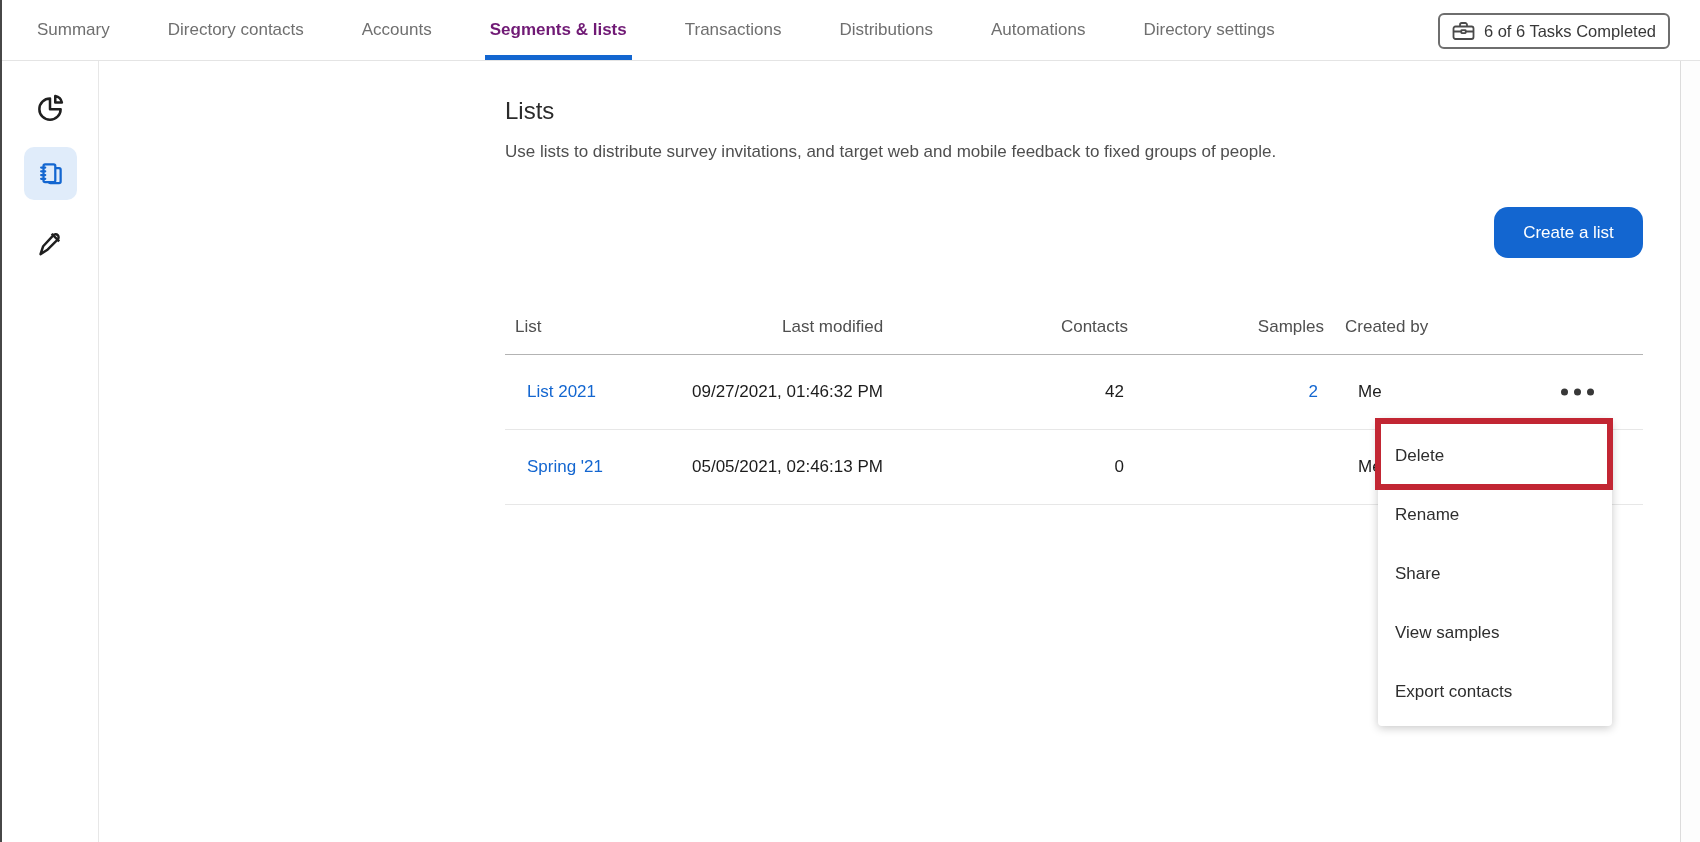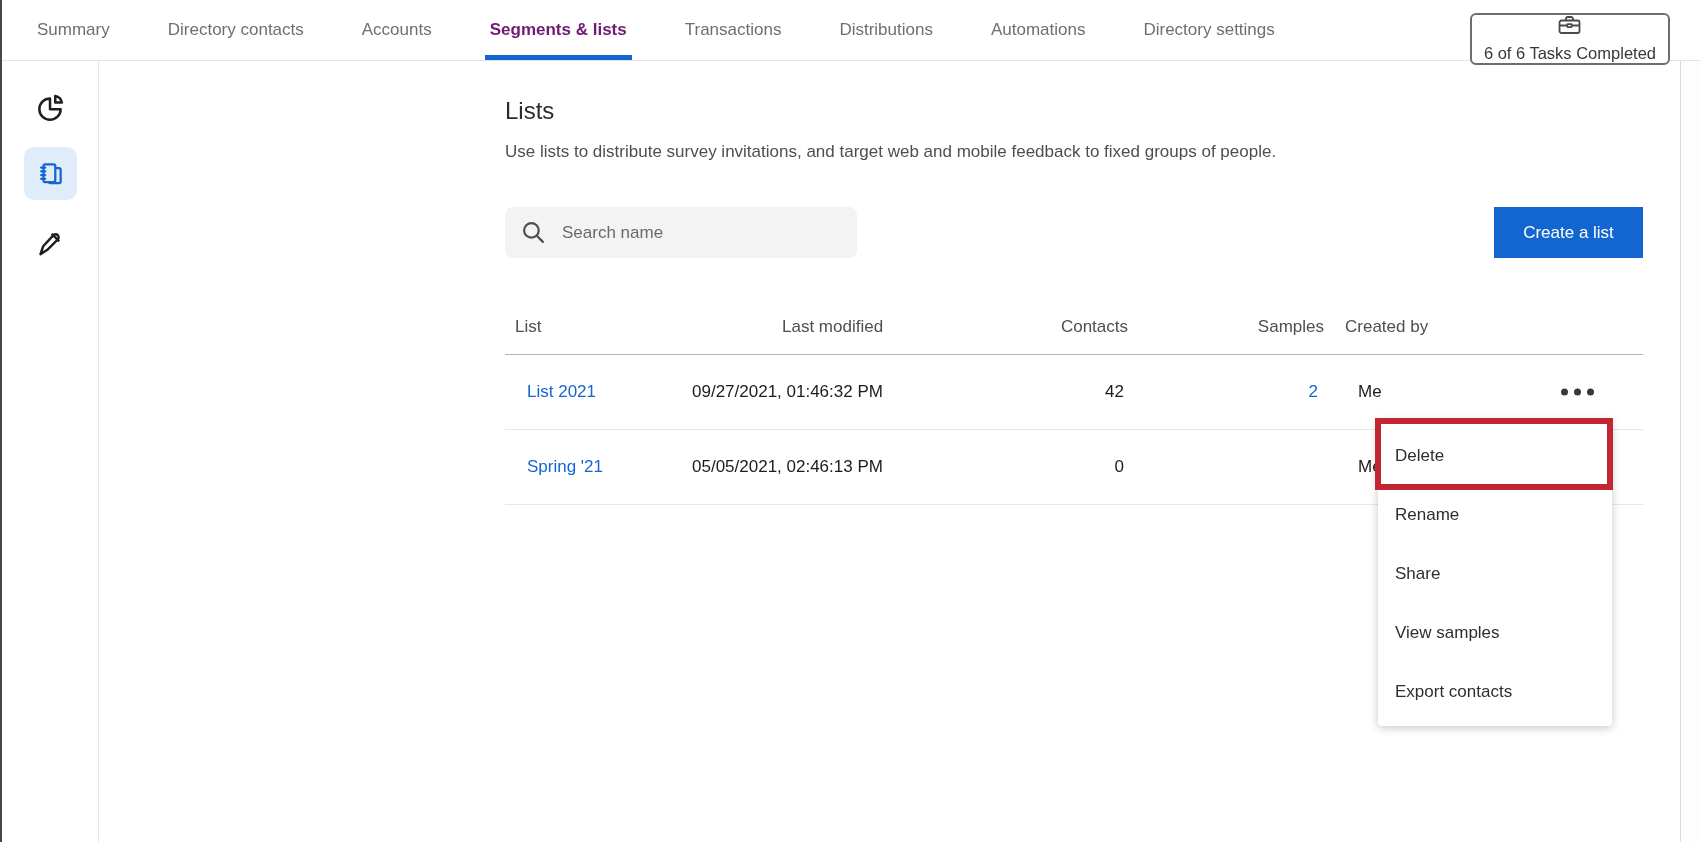--- a/index.html
+++ b/index.html
@@ -8,22 +8,22 @@
 
   
   .left-edge { position:absolute; left:0; top:0; width:2px; height:842px; background:#474747; z-index:60; }
 
   
   .navbar { position:absolute; left:0; top:0; width:1700px; height:61px; background:#fff;
             border-bottom:1px solid #e4e4e4; display:flex; align-items:stretch; padding-left:8px; z-index:40; }
   .tab { display:flex; align-items:center; padding:0 29px; font-size:17px; color:#6f6f6f; cursor:pointer; position:relative; }
   .tab.active { color:#701a75; font-weight:700;text-align:center; }
   .tab.active::after { content:""; position:absolute; left:24px; right:24px; bottom:0; height:5px; background:#1366d0; }
-  .tasks-badge { position:absolute; right:30px; top:13px; height:52px; display:flex; align-items:center; gap:9px;
-                 border:2px solid #6e6e6e; border-radius:6px; padding:0 12px; color:#383838; font-size:16.5px; background:#fff; cursor:pointer;flex-direction:column; }
+  .tasks-badge { position:absolute; right:30px; top:13px; height:36px; display:flex; align-items:center; gap:9px;
+                 border:2px solid #6e6e6e; border-radius:6px; padding:0 12px; color:#383838; font-size:16.5px; background:#fff; cursor:pointer; }
 
   
   .rail { position:absolute; left:2px; top:61px; width:97px; height:781px; background:#fff; border-right:1px solid #e7e7e7; z-index:10; }
   .rail-item { position:absolute; display:flex; align-items:center; justify-content:center; cursor:pointer; }
   .rail-item.pie { left:31px; top:28px; width:34px; height:34px; }
   .rail-item.tile { left:22px; top:86px; width:53px; height:53px; background:#e0ecfa; border-radius:10px; }
   .rail-item.dropper { left:29px; top:163px; width:36px; height:36px; }
 
   
   .sidebar { position:absolute; left:99px; top:61px; width:369px; height:781px; background:#fff; border-right:1px solid #e0e0e0; z-index:10; }
@@ -37,21 +37,21 @@
   
   .main { position:absolute; left:468px; top:61px; width:1212px; height:781px; background:#fff; }
   .page-title { position:absolute; left:37px; top:36px; font-size:24px; font-weight:500; color:#2b2b2b; }
   .page-desc { position:absolute; left:37px; top:81px; font-size:17px; color:#4f4f4f; }
   .searchbox { position:absolute; left:37px; top:146px; width:352px; height:51px; background:#f3f3f3; border-radius:8px;
                display:flex; align-items:center; padding-left:16px; }
   .searchbox input { border:none; outline:none; background:transparent; margin-left:16px; font-size:17px; color:#444; width:250px;
                      font-family:"Liberation Sans", sans-serif; }
   .searchbox input::placeholder { color:#6a6a6a; opacity:1; }
   .create-btn { position:absolute; left:1026px; top:146px; width:149px; height:51px; background:#1366d0; color:#fff;
-                border:none; border-radius:0; font-size:17px; font-weight:500; cursor:pointer; font-family:"Liberation Sans", sans-serif; }
+                border:none; border-radius:14px; font-size:17px; font-weight:500; cursor:pointer; font-family:"Liberation Sans", sans-serif; }
 
   
   .table { position:absolute; left:37px; top:238px; width:1138px; }
   .t-head { position:relative; height:56px; border-bottom:1px solid #b3b3b3; font-size:17px; color:#4f4f4f; }
   .t-row { position:relative; height:75px; border-bottom:1px solid #e7e7e7; font-size:17px; color:#1c1c1c; }
   .t-head span, .t-row span { position:absolute; top:50%; transform:translateY(-50%); white-space:nowrap; }
   .c-list-h { left:10px; }  .c-list { left:22px; }
   .c-mod-h { left:277px; }  .c-mod { left:187px; }
   .c-con-h { right:515px; } .c-con { right:519px; }
   .c-sam-h { right:319px; } .c-sam { right:325px; }
@@ -127,29 +127,20 @@
         </svg>
       </span>
     </div>
   </div>
 
 
   <div class="main">
     <div class="page-title">Lists</div>
     <div class="page-desc">Use lists to distribute survey invitations, and target web and mobile feedback to fixed groups of people.</div>
 
-    <div class="searchbox">
-      <span>
-        <svg width="25" height="25" viewBox="0 0 24 24" fill="none" stroke="#4f4f4f" stroke-width="2.1" stroke-linecap="round">
-          <circle cx="10" cy="10" r="7"></circle>
-          <path d="M15.2 15.2 L21 21"></path>
-        </svg>
-      </span>
-      <input type="text" placeholder="Search name" style="">
-    </div>
 
     <button class="create-btn">Create a list</button>
 
     <div class="table">
       <div class="t-head">
         <span class="c-list-h">List</span>
         <span class="c-mod-h">Last modified</span>
         <span class="c-con-h">Contacts</span>
         <span class="c-sam-h">Samples</span>
         <span class="c-cre-h">Created by</span>

